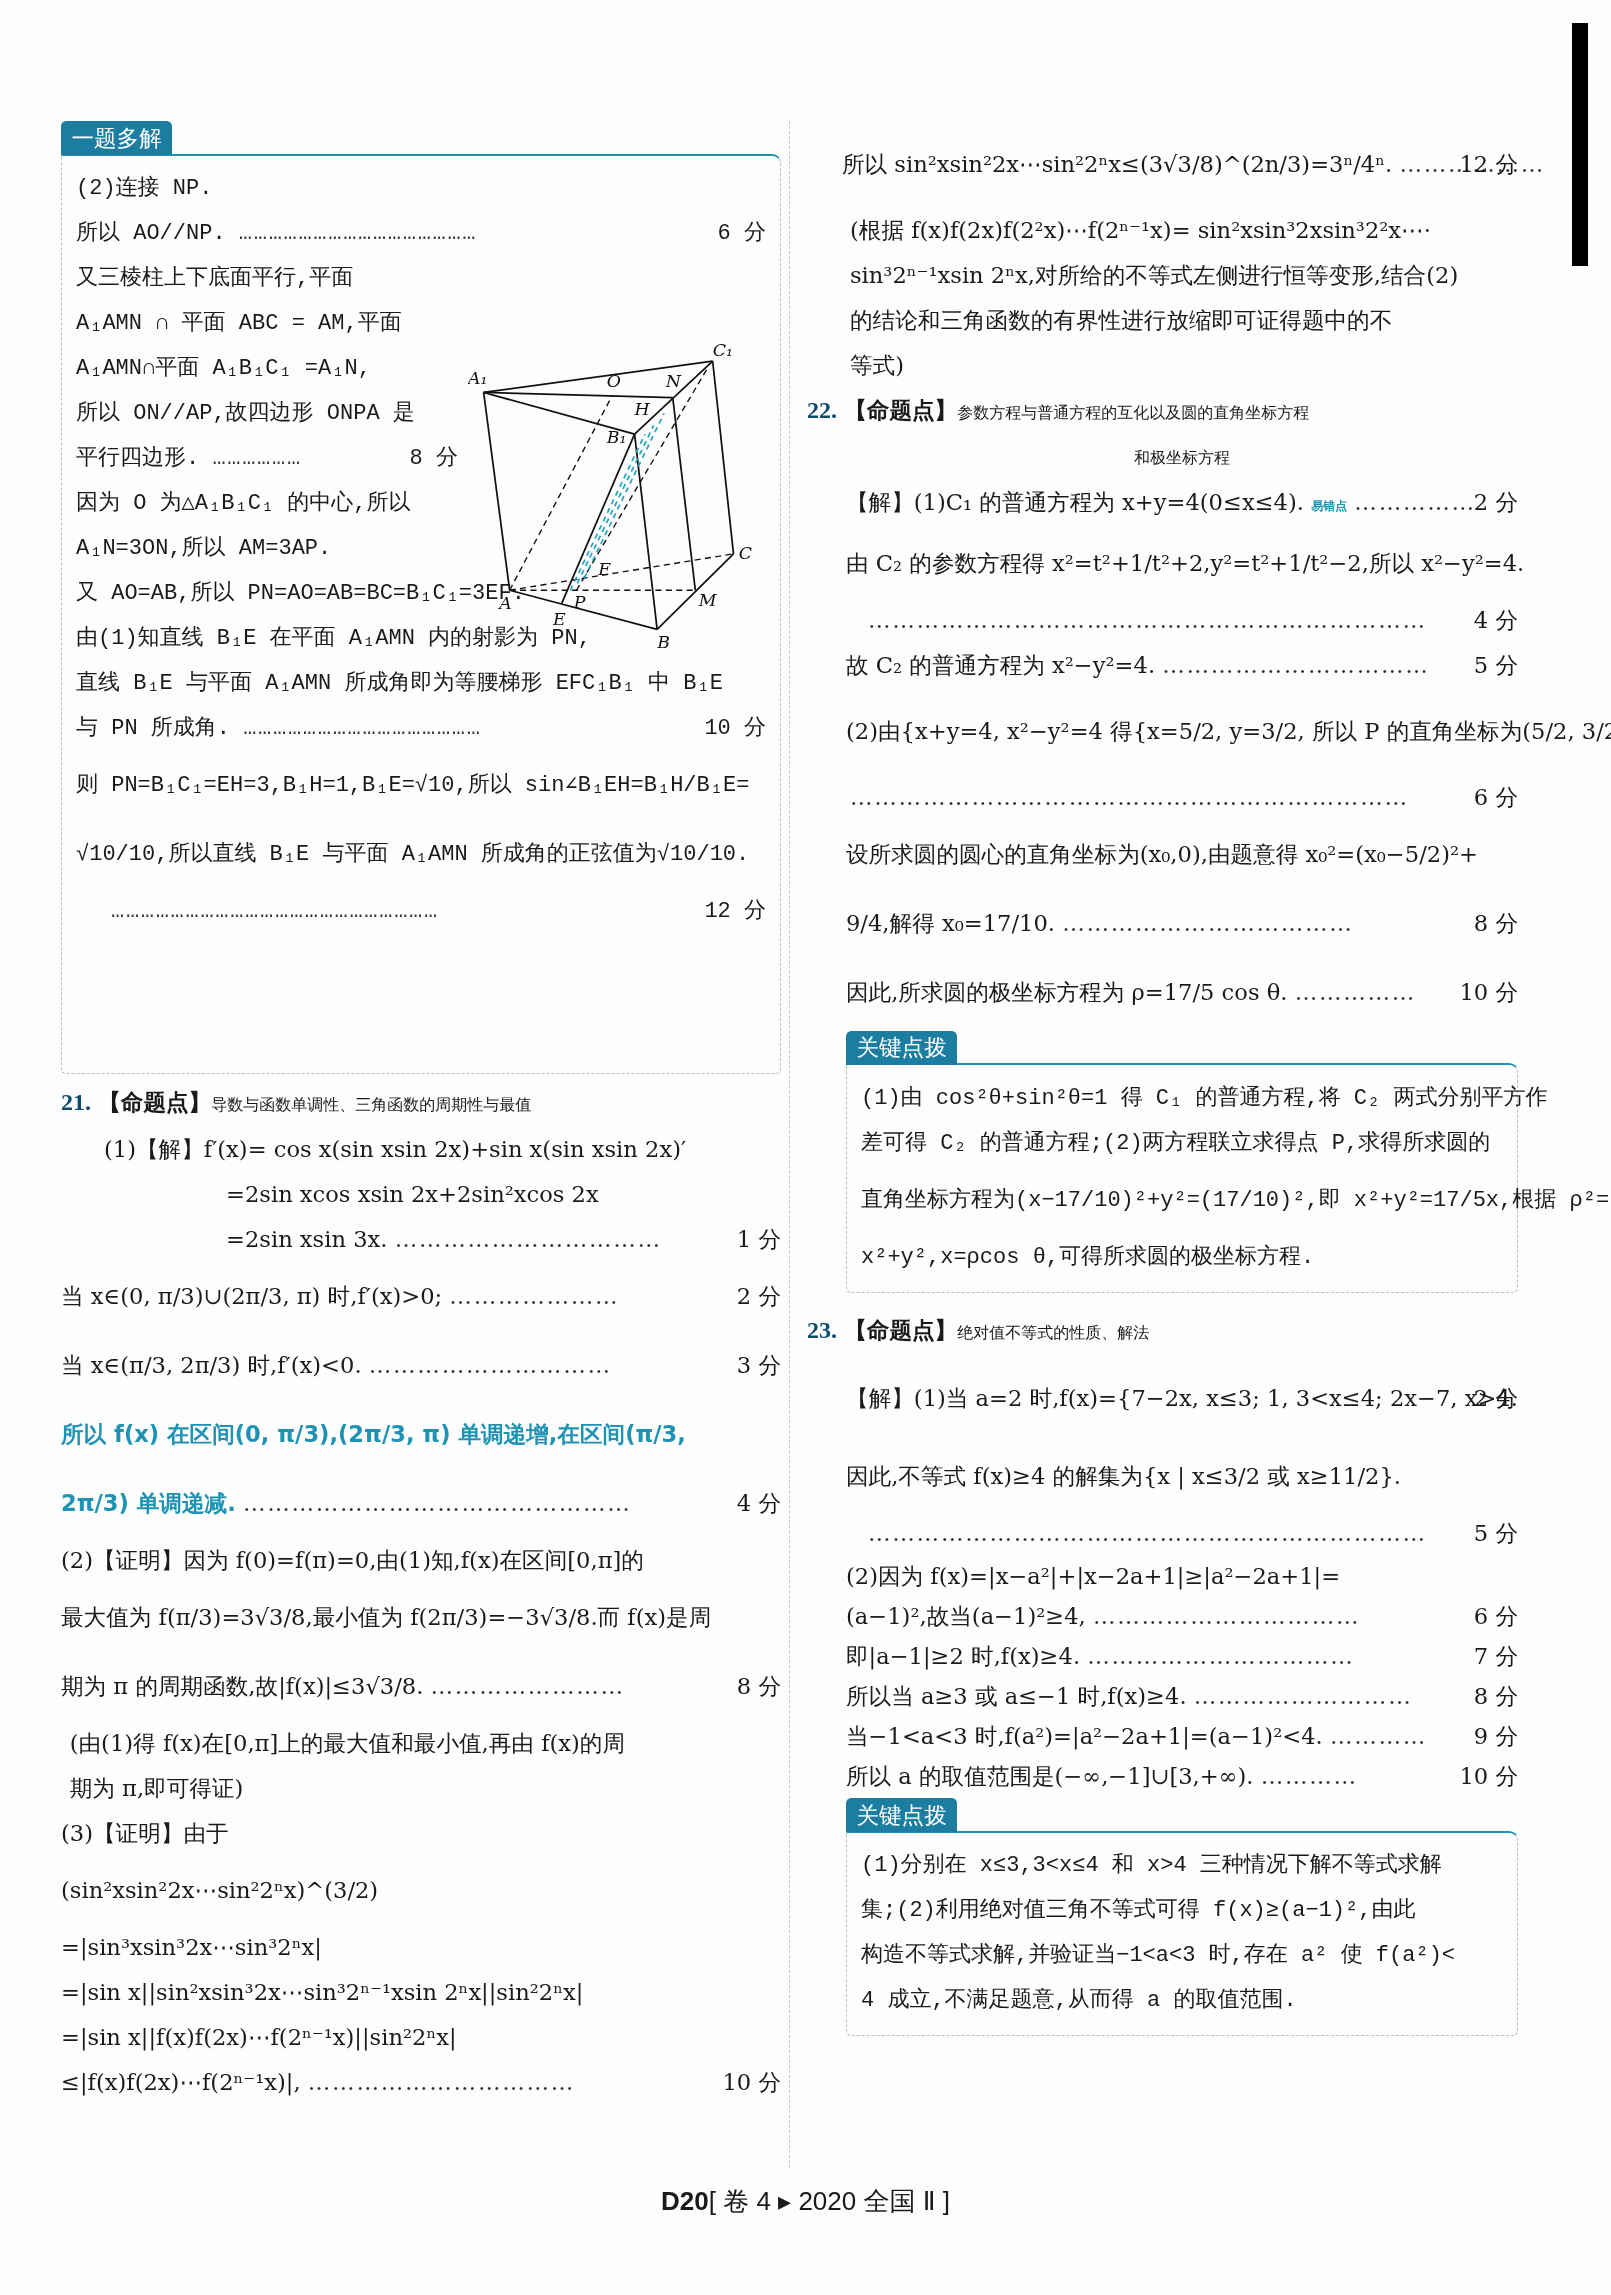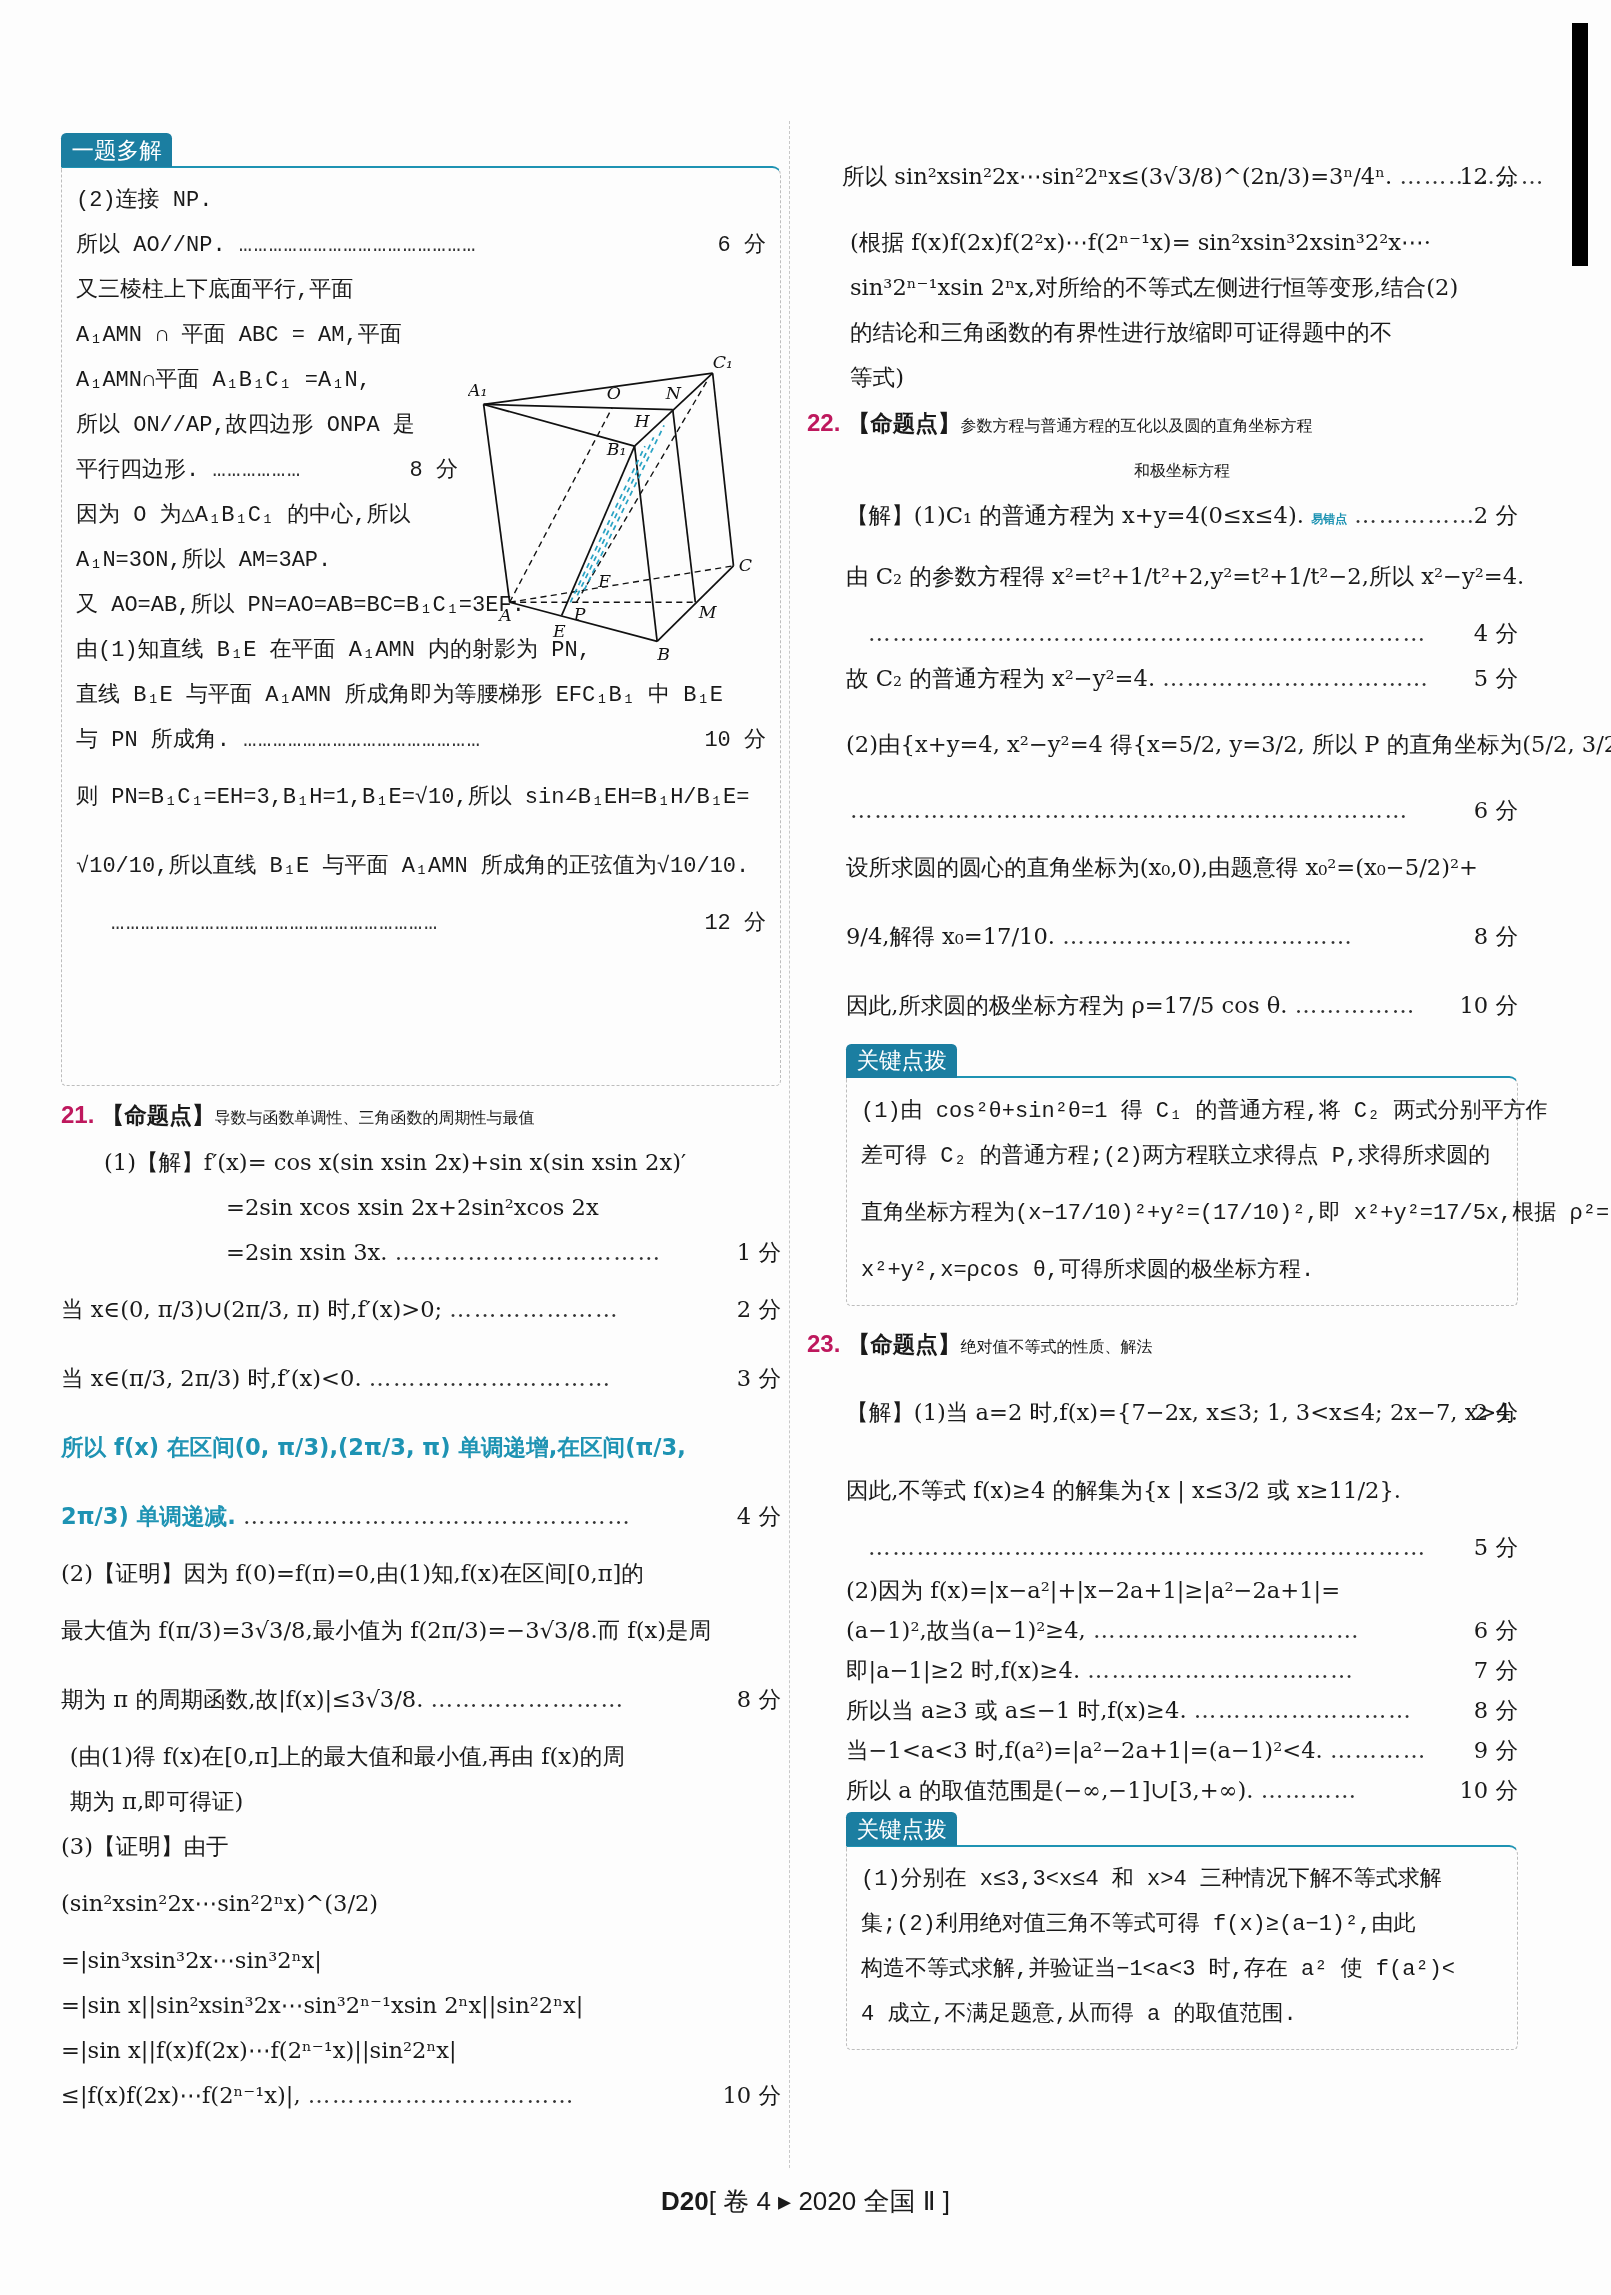--- a/index.html
+++ b/index.html
@@ -3,30 +3,30 @@
 <meta charset="utf-8">
 <style>
   * { box-sizing: border-box; margin: 0; padding: 0; }
   body {
     width: 1611px; height: 2295px; background: #fdfdfd; position: relative;
     font-family: "DejaVu Serif", "Liberation Serif", serif; color: #1a1a1a;
     overflow: hidden;
   }
   .edge-bar { position: absolute; left: 1572px; top: 22.6px; width: 15.6px; height: 243px; background: #000; }
   .col-divider { position: absolute; left: 789px; top: 121px; width: 0; height: 2047px; border-left: 1.7px dashed #c8c8c8; }
-  .col { position: absolute; top: 133px; }
+  .col { position: absolute; top: 121px; }
   .col.left { left: 61px; width: 720px; }
   .col.right { left: 807px; width: 711px; }
   .line { font-size: 22.6px; line-height: 45px; white-space: nowrap; position: relative; }
   .line.tall { line-height: 69px; }
   .line.xtall { line-height: 87px; }
   .score { position: absolute; right: 0; top: 0; }
   .dots { color: #333; letter-spacing: 1.7px; }
   .hl { color: #1e93b3; font-weight: bold; font-family: "DejaVu Sans", "Liberation Sans", sans-serif; }
-  .qnum { color: #be185d; font-weight: bold; font-family: Liberation Sans, sans-serif; font-size: 24px; }
+  .qnum { color: #0c4a6e; font-weight: bold; font-family: Liberation Serif, serif; font-size: 24px; }
   .tag { font-weight: bold; font-family: "DejaVu Sans", sans-serif; }
   .kw { font-family: "DejaVu Sans", sans-serif; font-size: 16px; }
   .box-header {
     display: inline-block; background: #1b7ea1; color: #fff; font-family: "DejaVu Sans", sans-serif;
     font-size: 22.6px; padding: 1.7px 10.4px; border-radius: 5.2px 5.2px 0 0; position: relative; z-index: 2;
   }
   .box {
     border: 1.7px dashed #bdbdbd; border-top: 2.6px solid #1e93b3; border-radius: 0 8.7px 5.2px 5.2px;
     padding: 10.4px 14px 12px 14px; position: relative; margin-top: -1.7px;
   }

